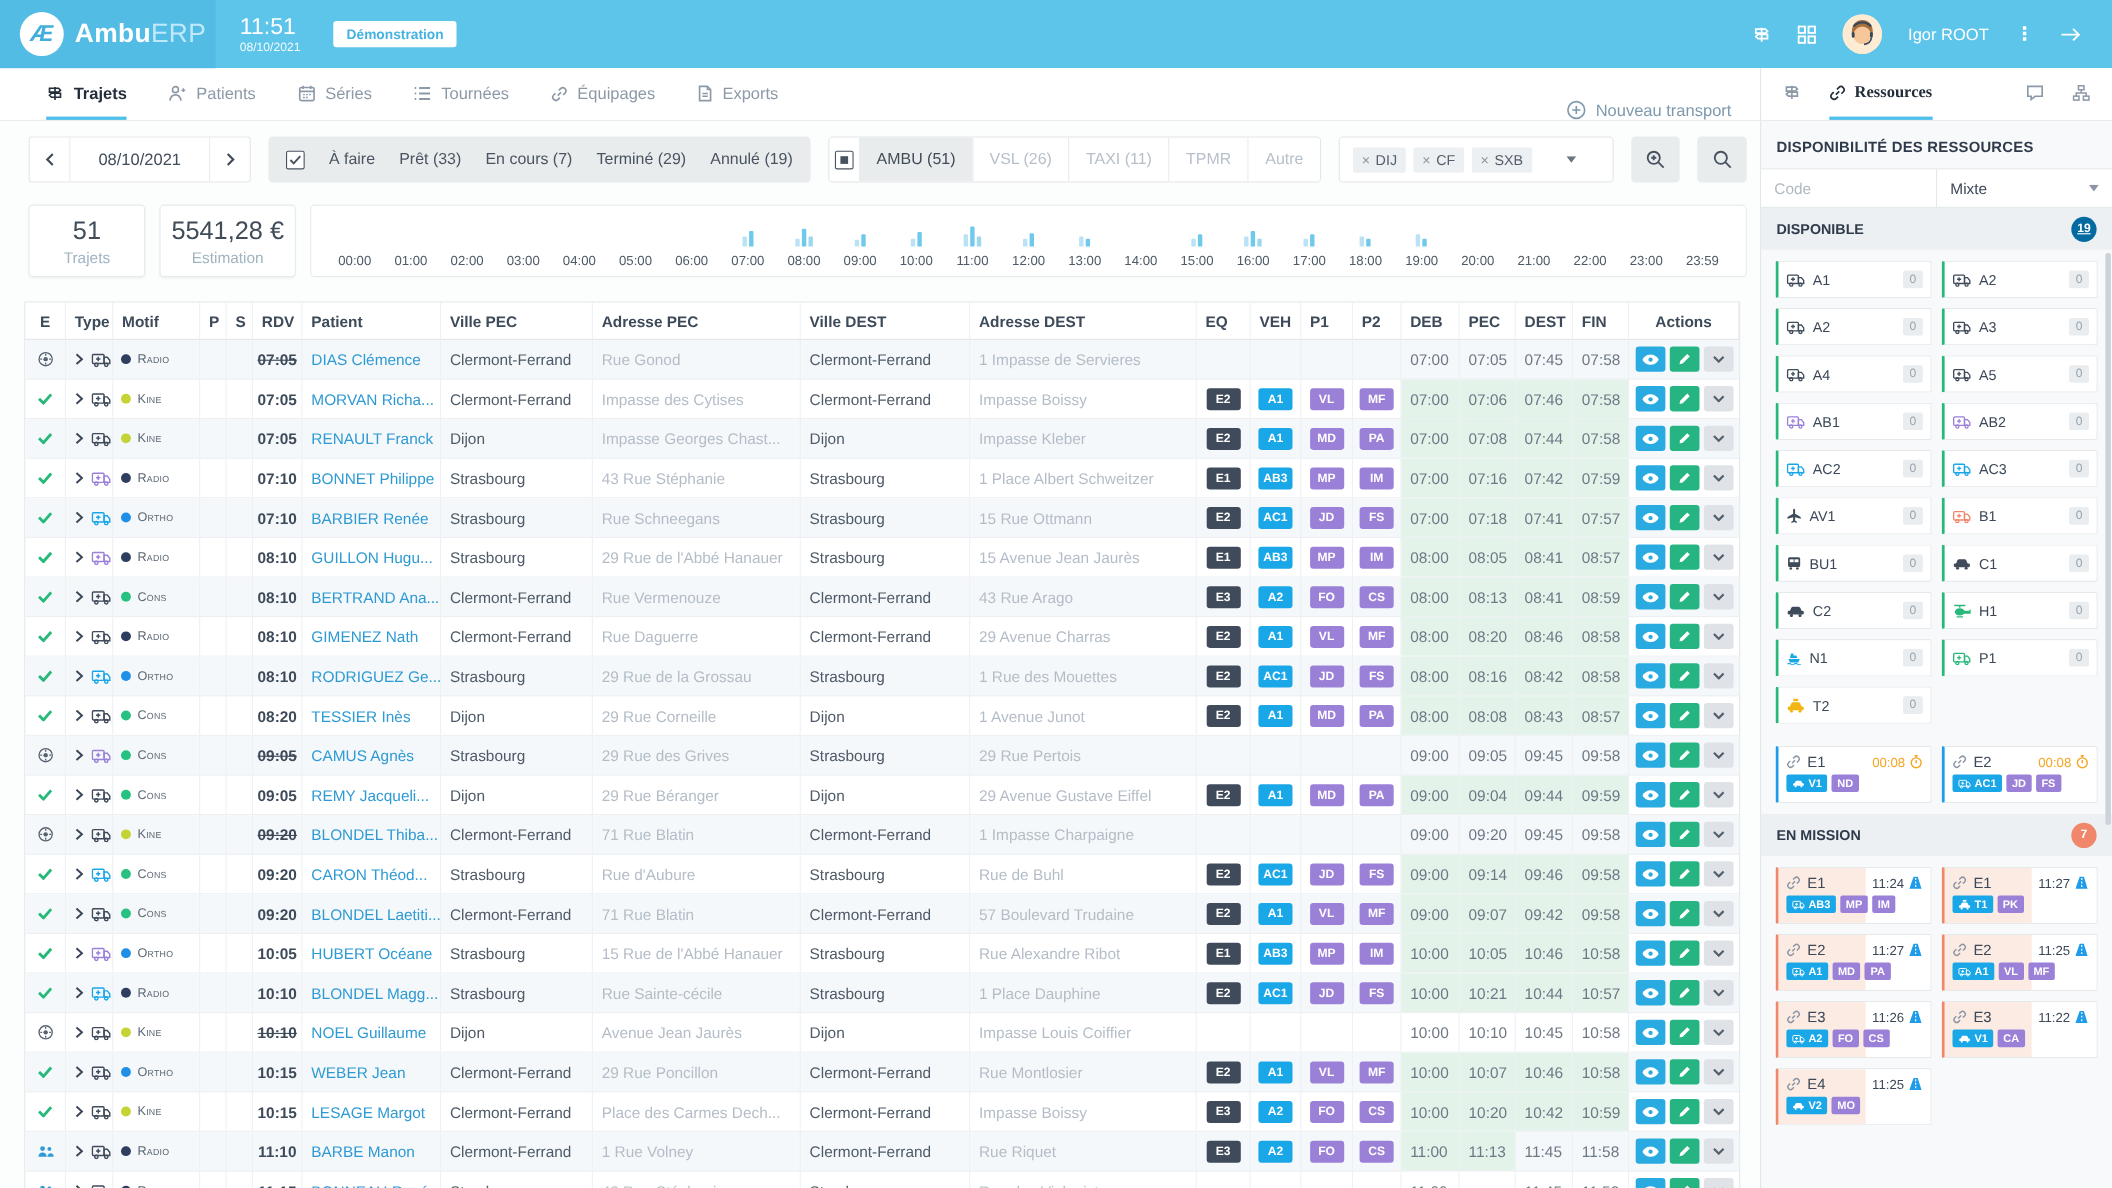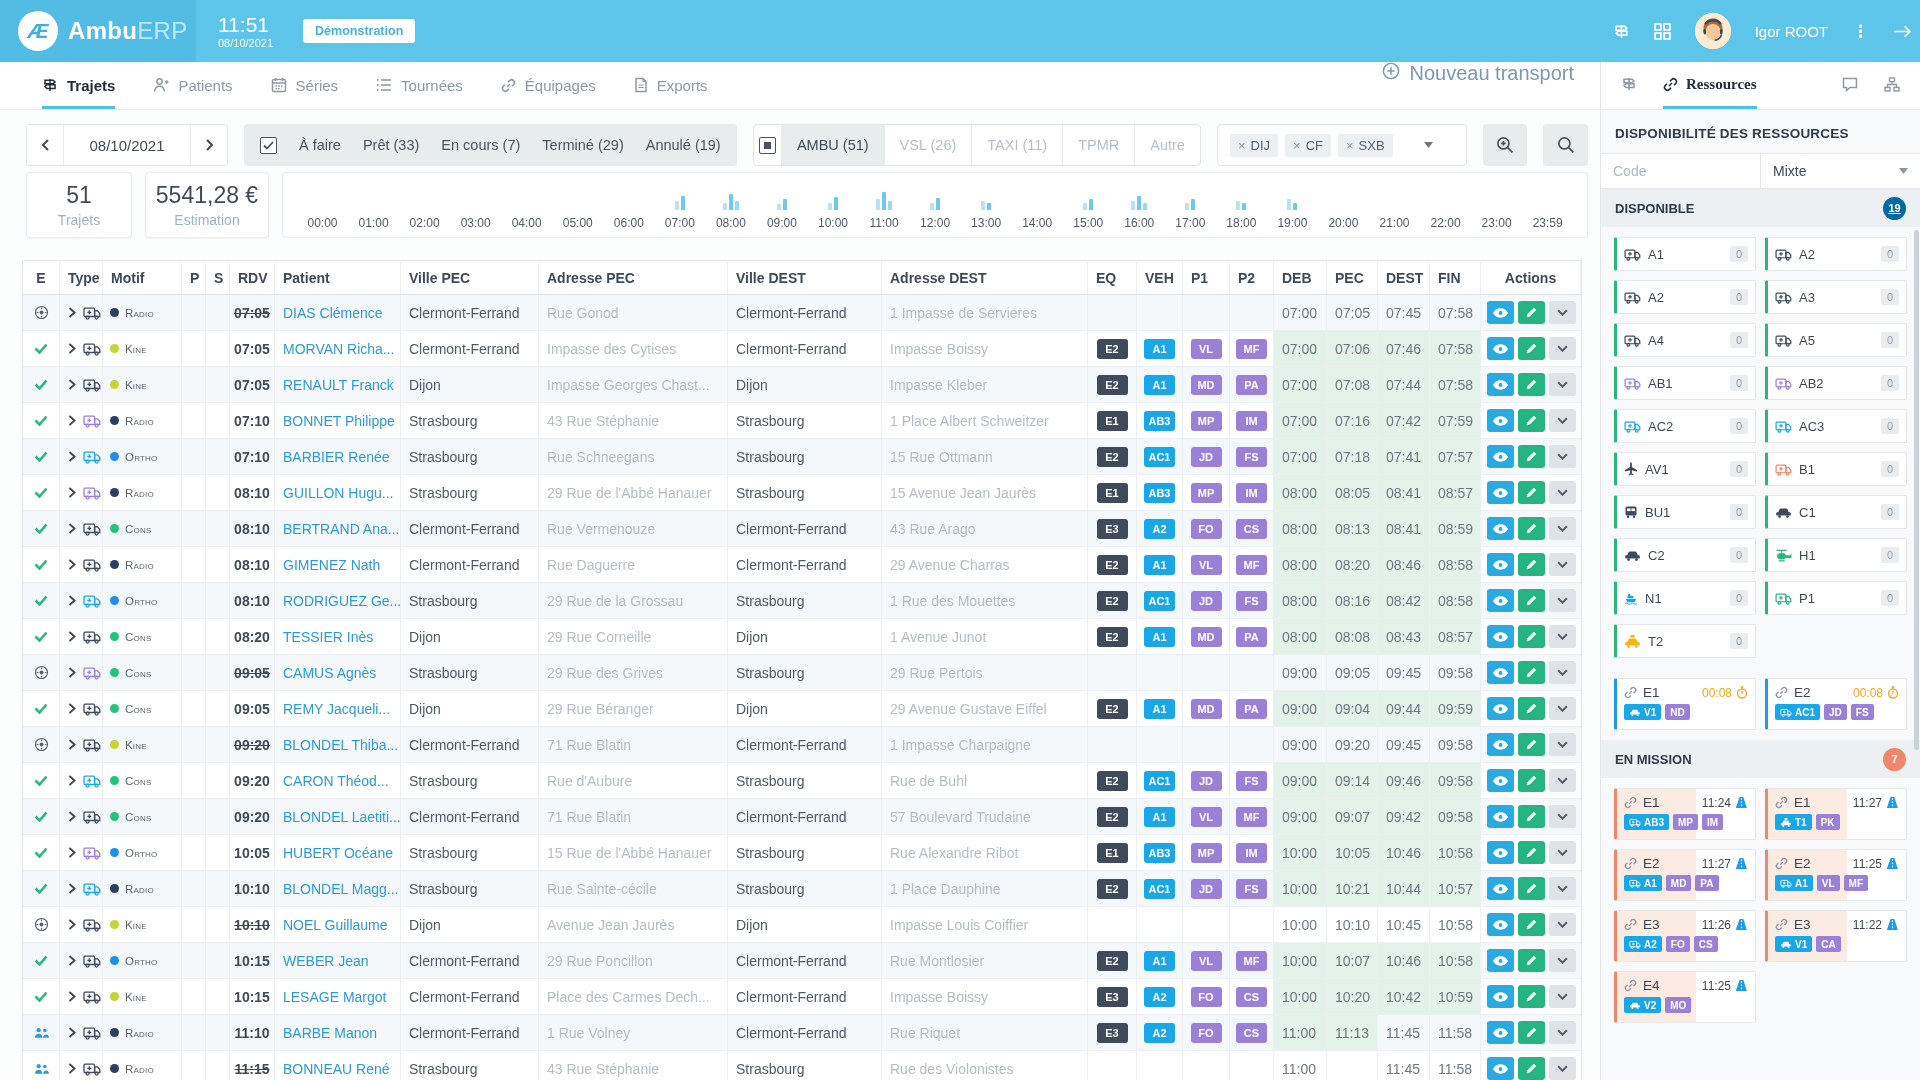--- a/index.html
+++ b/index.html
@@ -12,35 +12,35 @@
   .logo-block { width:196px; background:#53bce5; display:flex; align-items:center; padding-left:18px; gap:10px; }
   .logo-circle { width:40px; height:40px; border-radius:50%; background:#fff; color:#41aedd;
     display:flex; align-items:center; justify-content:center; font-weight:bold; font-size:21px; font-style:italic; }
   .logo-text { font-size:24px; font-weight:bold; color:#fff; letter-spacing:.3px; }
   .logo-text .lt2 { font-weight:normal; color:#bfe9f8; }
   .clock { margin-left:22px; color:#fff; display:flex; flex-direction:column; justify-content:center; line-height:1.15; }
   .clock .t { font-size:21px; }
   .clock .d { font-size:11px; opacity:.92; }
   .demo-badge { align-self:center; margin-left:30px; background:#fff; color:#45b3e2; font-size:12.5px;
     font-weight:bold; padding:5px 12px; border-radius:3px; }
-  .header-right { margin-left:auto; display:flex; align-items:center; gap:24px; padding-right:8px; color:#fff; }
+  .header-right { margin-left:auto; display:flex; align-items:center; gap:24px; padding-right:28px; color:#fff; }
   .hbtn { cursor:pointer; display:flex; align-items:center; }
   .avatar { width:36px; height:36px; border-radius:50%; overflow:hidden; background:#fdebd3; }
   .user-name { font-size:15px; }
   .dots { font-size:17px; font-weight:bold; letter-spacing:0; }
 
   
   .navbar { height:48px; background:#fff; border-bottom:1px solid #e8ebee; display:flex; }
   .nav-left { width:1600px; display:flex; align-items:stretch; }
   #nav-tabs { display:flex; margin-left:42px; gap:38px; }
   .nav-tab { display:flex; align-items:center; gap:9px; font-size:15px; color:#8d99a7;
     border-bottom:3px solid transparent; padding-top:2px; cursor:pointer; }
   .nav-tab.active { color:#232d39; font-weight:bold; border-bottom-color:#4fc0ea; }
-  .new-transport { margin-left:auto; margin-right:26px; display:flex; align-items:flex-start; gap:9px;
-    color:#7d99ad; font-size:20px; cursor:pointer; }
+  .new-transport { margin-left:auto; margin-right:26px; display:flex; align-items:flex-end; gap:9px;
+    color:#7d99ad; font-size:15px; cursor:pointer; }
   .sidebar-tabs { width:320px; border-left:1px solid #e2e6ea; display:flex; align-items:stretch;
     padding:0 20px; gap:26px; }
   .stab { display:flex; align-items:center; gap:8px; font-size:15px; color:#8d99a7;
     border-bottom:3px solid transparent; cursor:pointer; }
   .stab.active { color:#232d39; font-weight:bold; border-bottom-color:#4fc0ea;font-family:Liberation Serif, serif; }
   .stab.grow { margin-right:auto; }
 
   
   .main { position:absolute; top:110px; left:0; width:1600px; height:970px; background:#fcfdfd; overflow:hidden; }
 
@@ -63,21 +63,21 @@
   .vseg.active { background:#e9eced; color:#414c59; }
   .tag-box { height:42px; min-width:250px; border:1px solid #e2e6ea; border-radius:4px; background:#fff;
     display:flex; align-items:center; padding:0 12px; gap:7px; }
   .chip { background:#edf0f2; border-radius:2px; padding:4px 8px; font-size:13px; color:#555f6b;
     display:flex; align-items:center; gap:5px; cursor:pointer; }
   .chip .x { color:#8a95a0; font-size:13px; }
   .tag-caret { margin-left:24px; }
   .icon-btn { width:46px; height:42px; background:#e9eced; border-radius:4px; display:flex;
     align-items:center; justify-content:center; cursor:pointer; }
 
-  .stats-row { margin:6px 12px 0 26px; display:flex; gap:13px; height:66px; }
+  .stats-row { margin:20px 12px 0 26px; display:flex; gap:13px; height:66px; }
   .stat-card { background:#fff; border:1px solid #e7eaee; border-radius:4px; box-shadow:0 1px 2px rgba(0,0,0,.04);
     display:flex; flex-direction:column; align-items:center; justify-content:center; gap:3px; }
   .stat-card.w1 { width:106px; } .stat-card.w2 { width:124px; }
   .stat-val { font-size:23px; color:#414c59; }
   .stat-lab { font-size:14px; color:#9fb4c2; }
   .timeline-card { flex:1; position:relative; background:#fff; border:1px solid #e7eaee; border-radius:4px; }
   #tl-hours { position:absolute; left:14px; right:14px; bottom:7px; display:flex; }
   .tl-hour { flex:1; text-align:center; font-size:12px; color:#4e5a66; }
   #tl-bars { position:absolute; left:14px; right:14px; top:8px; bottom:27px; }
   .tl-group { position:absolute; bottom:0; transform:translateX(-50%); display:flex; align-items:flex-end; gap:2px; }

